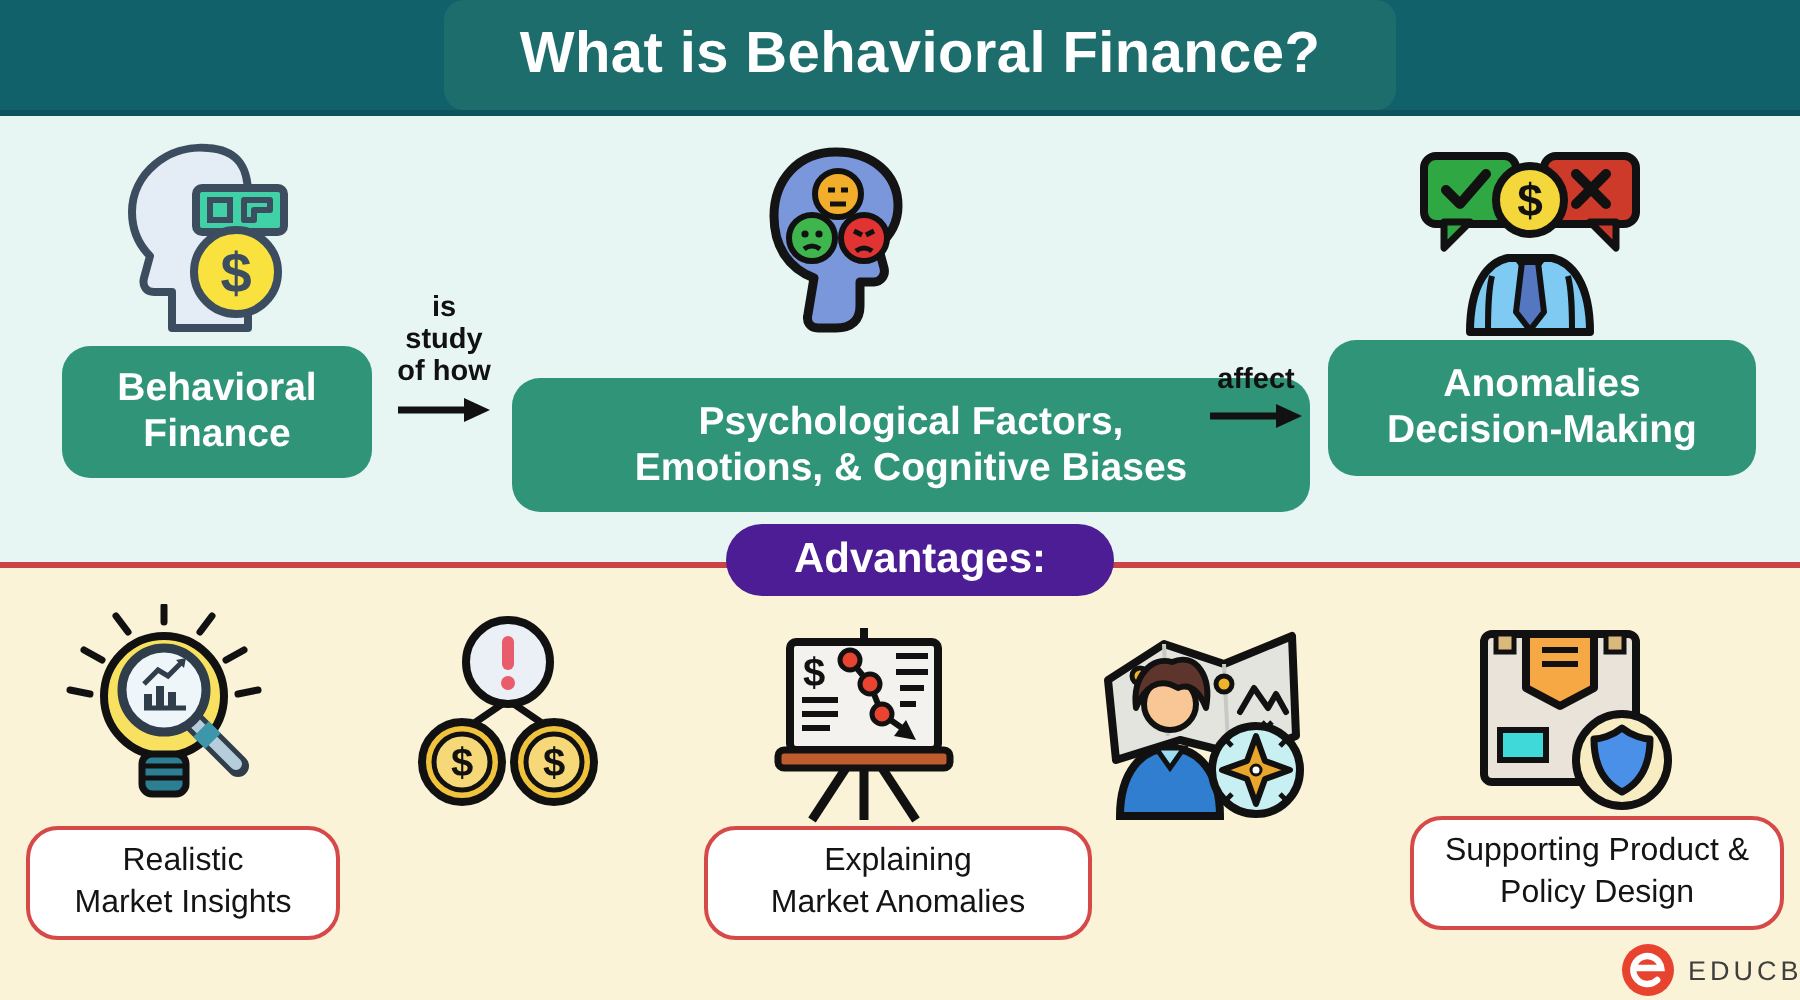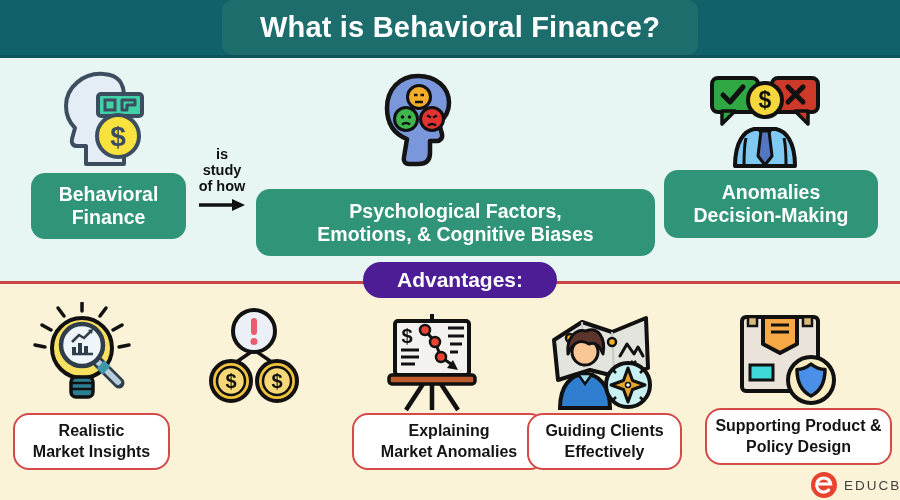--- a/index.html
+++ b/index.html
@@ -46,21 +46,21 @@
   .adv-pill{
     position:absolute;left:363px;top:262px;width:194px;height:36px;border-radius:18px;
     background:#4c1d95;z-index:2;display:flex;align-items:center;justify-content:center;
     color:#ffffff;font-weight:bold;font-size:21px;
   }
   
   .bottom-section{position:absolute;left:0;top:284px;width:900px;height:216px;background:#fbf3d7;}
   .adv-label{
     position:absolute;background:#ffffff;border:2.5px solid #d64949;border-radius:16px;
     box-sizing:border-box;display:flex;align-items:center;justify-content:center;text-align:center;
-    color:#141414;font-weight:bold;font-size:16px;line-height:1.28;
+    color:#141414;font-weight:normal;font-size:16px;line-height:1.28;
   }
   .al1{left:13px;top:129px;width:157px;height:57px;}
   .al2{left:182px;top:129px;width:160px;height:57px;}
   .al3{left:352px;top:129px;width:194px;height:57px;justify-content:center;}
   .al4{left:527px;top:129px;width:155px;height:57px;}
   .al5{left:693px;top:124px;width:187px;height:57px;margin-left:12px;}
   
   .brand{
     position:absolute;left:810px;top:187px;display:flex;align-items:center;gap:6px;
   }
@@ -136,20 +136,27 @@
         <line x1="0" y1="7" x2="33" y2="7" stroke="#111111" stroke-width="3.4"></line>
         <polygon points="33,1 46,7 33,13" fill="#111111"></polygon>
       </svg>
     </div>
 
     <div class="green-box gb2">
       <span class="ml">Psychological Factors,
 Emotions, &amp; Cognitive Biases</span>
     </div>
 
+    <div class="connector cn2">
+      <span>affect</span>
+      <svg width="46" height="14" viewBox="0 0 46 14">
+        <line x1="0" y1="7" x2="33" y2="7" stroke="#111111" stroke-width="3.4"></line>
+        <polygon points="33,1 46,7 33,13" fill="#111111"></polygon>
+      </svg>
+    </div>
 
     <div class="green-box gb3">
       <span class="ml">Anomalies
 Decision-Making</span>
     </div>
   </section>
 
   <div class="divider-line"></div>
   <div class="adv-pill">
     <span>Advantages:</span>
@@ -262,24 +269,20 @@
     </svg>
 
     <div class="adv-label al1">
       <span class="ml">Realistic
 Market Insights</span>
     </div>
     <div class="adv-label al3">
       <span class="ml">Explaining
 Market Anomalies</span>
     </div>
-    <div class="adv-label al4">
-      <span class="ml">Guiding Clients
-Effectively</span>
-    </div>
     <div class="adv-label al5">
       <span class="ml">Supporting Product &amp;
 Policy Design</span>
     </div>
 
     <div class="brand">
       <svg width="28" height="28" viewBox="0 0 28 28">
         <circle cx="14" cy="14" r="13" fill="#e8432e"></circle>
         <path d="M8,13 L20.6,13 A7,7 0 1 0 18.6,19" fill="none" stroke="#ffffff" stroke-width="3.2" stroke-linecap="round"></path>
       </svg>

